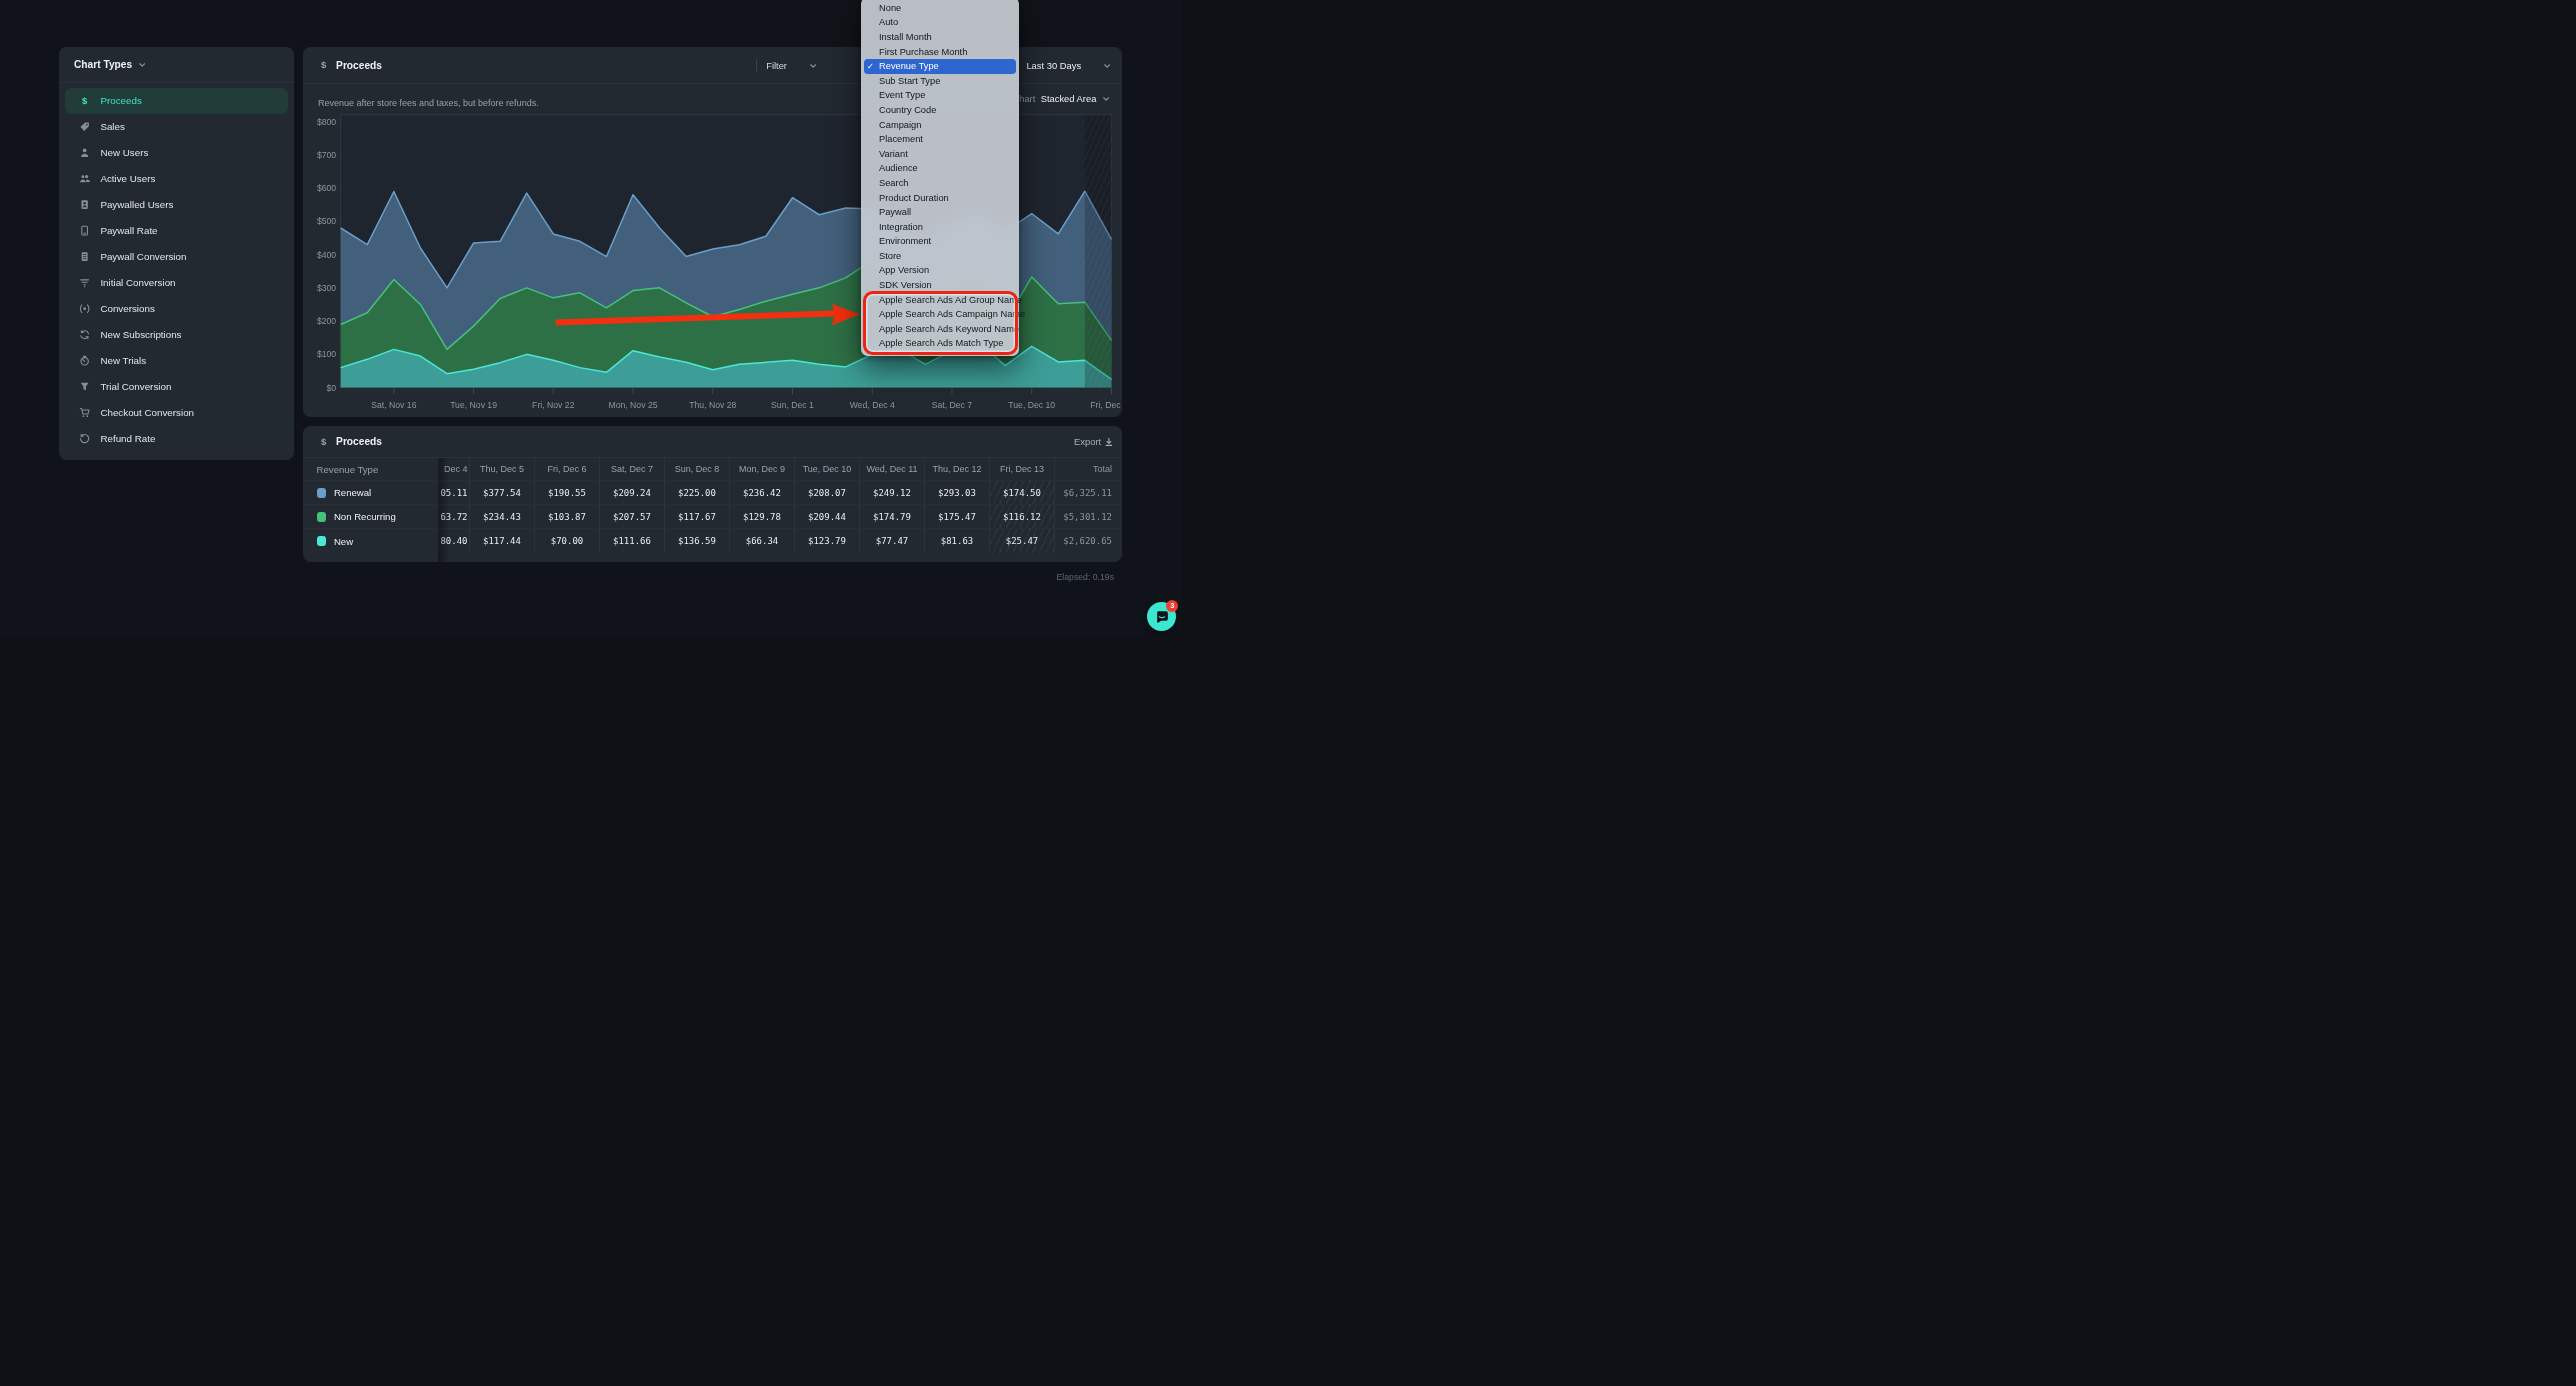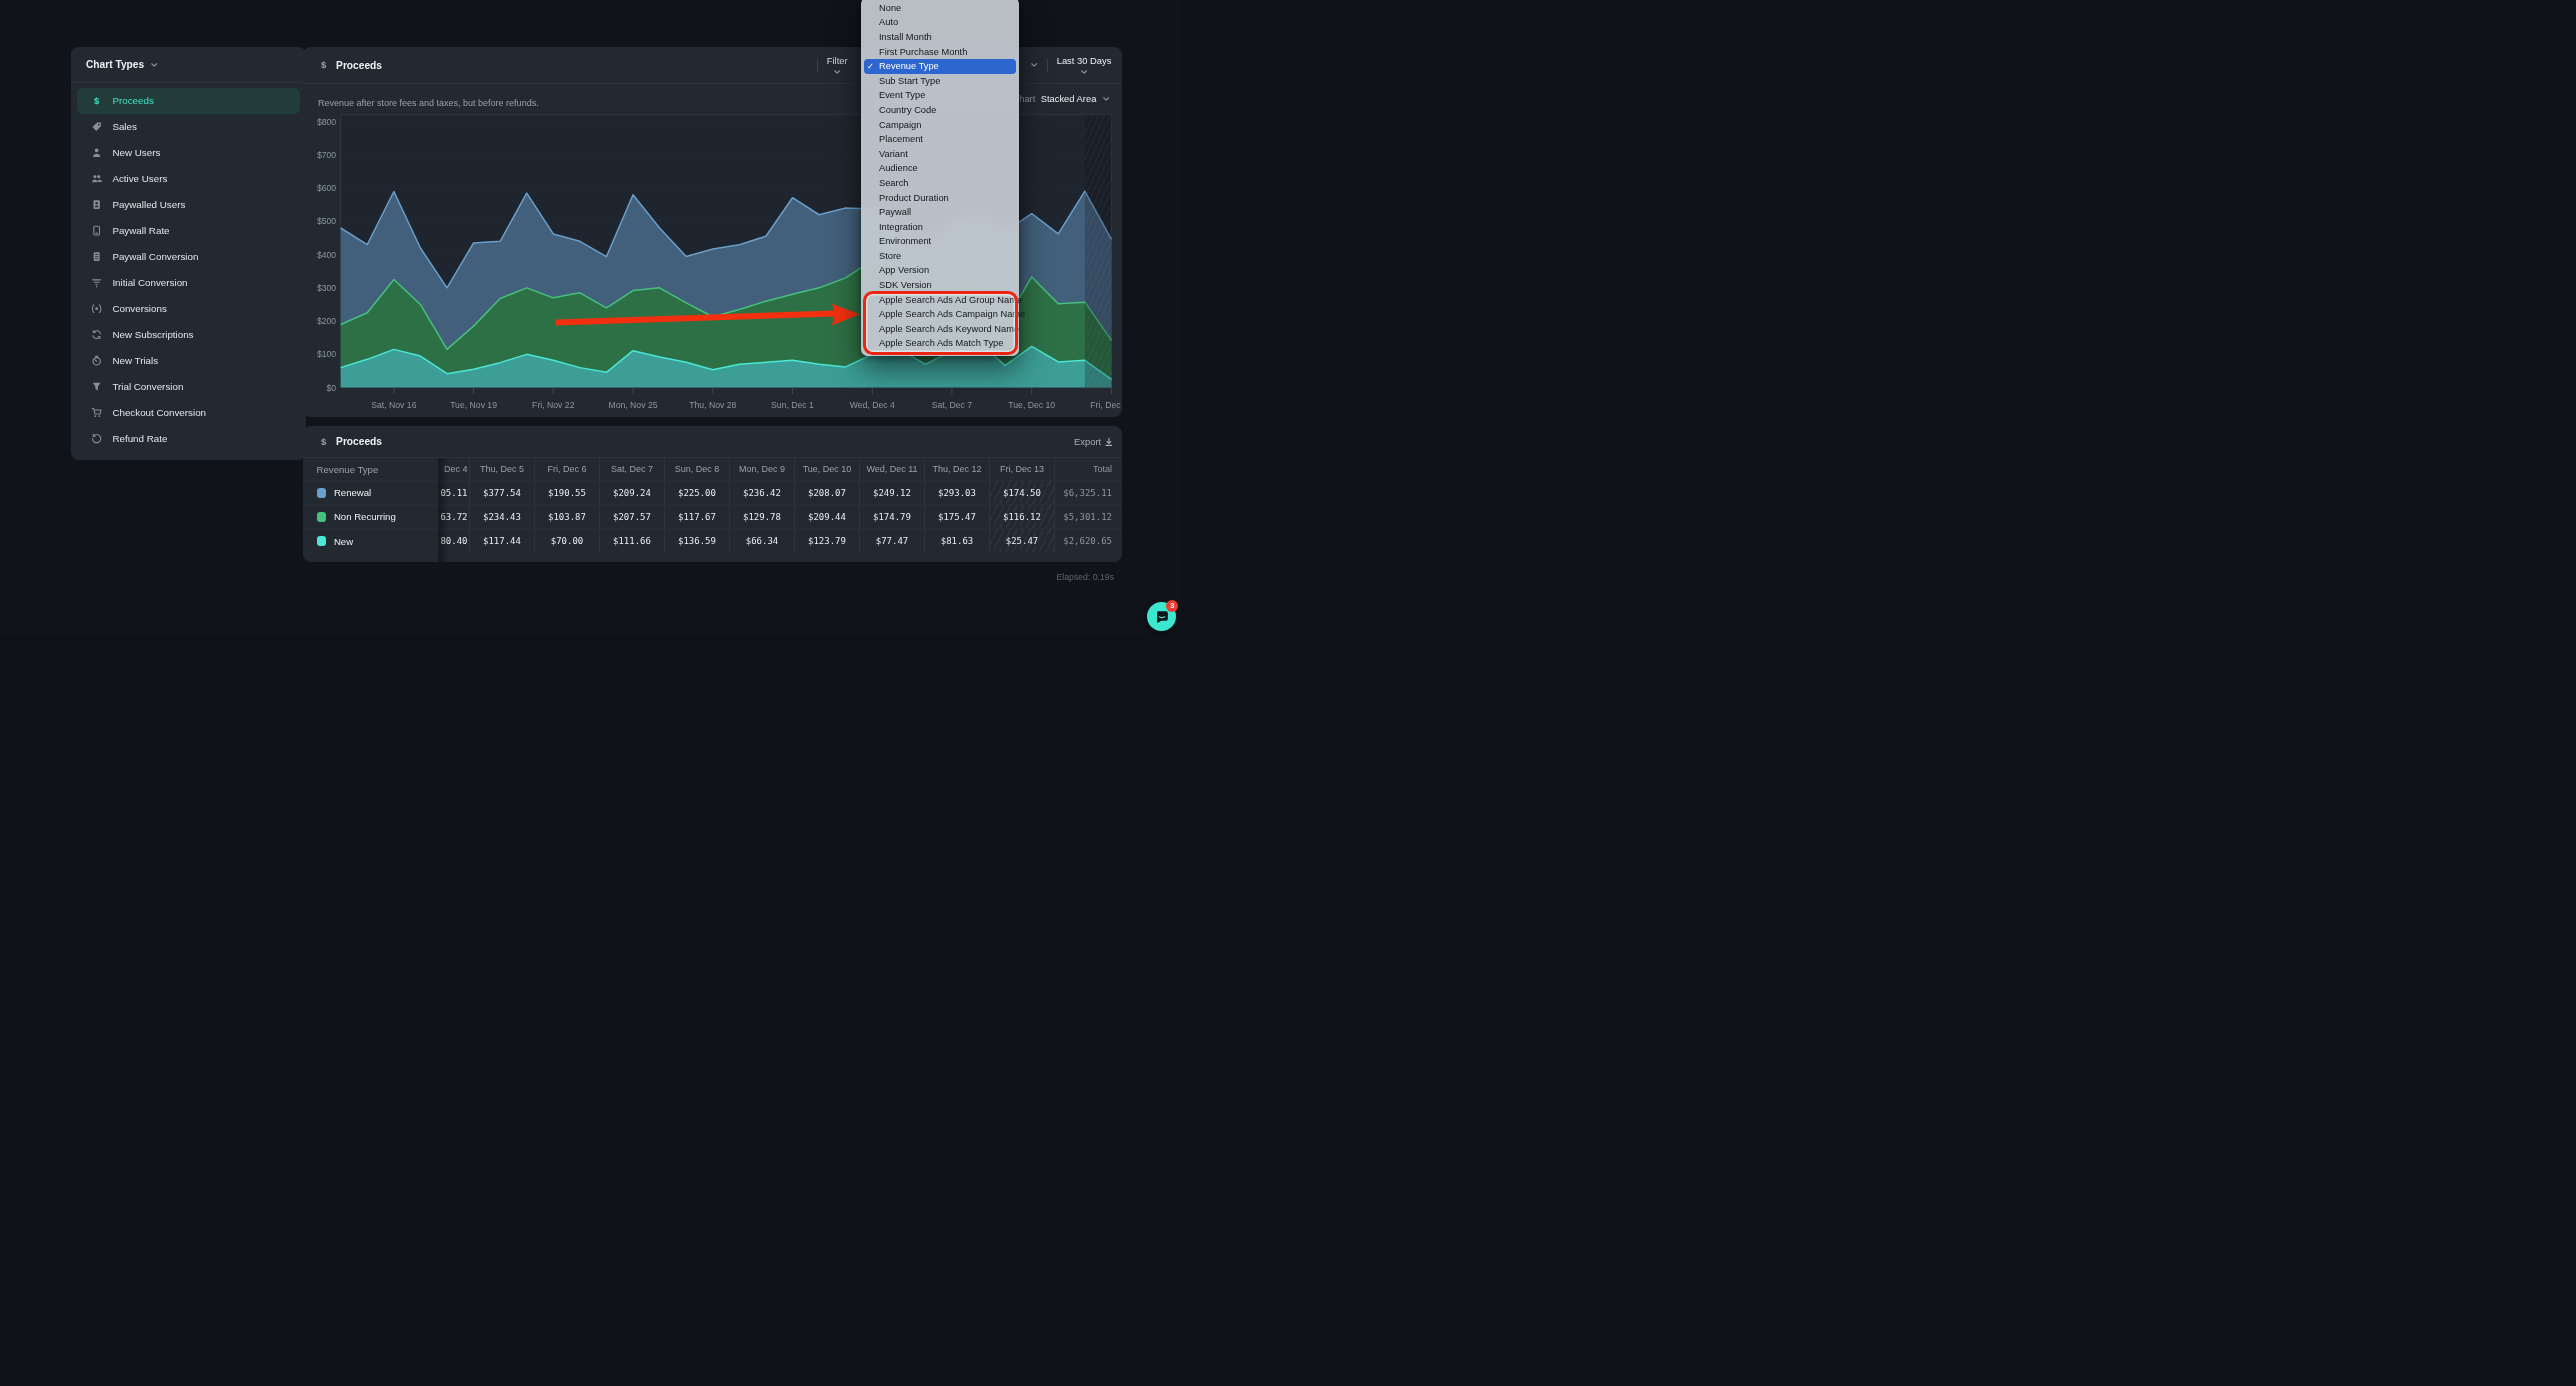--- a/index.html
+++ b/index.html
@@ -11,21 +11,21 @@
   .topbar { position:absolute; left:0; top:0; width:1182px; height:33px; background:#16181d; }
   .back-btn { position:absolute; left:7.5px; top:9px; width:16.6px; height:16.6px; color:#e8ebee;
     display:flex; align-items:center; justify-content:center; cursor:pointer; }
   .redacted { position:absolute; left:22.6px; top:6px; width:116px; height:22px; background:#000; border-radius:1.5px; }
   .logo { position:absolute; left:0; top:0; width:100%; height:33px; display:flex; align-items:center;
     justify-content:center; font-size:11.3px; font-weight:bold; letter-spacing:1.9px; }
   .logo .t { color:#3fe8cb; } .logo .w { color:#f2f4f6; }
 
   
   .panel { position:absolute; background:#222931; border-radius:7.5px; }
-  .sidebar { left:59px; top:47px; width:235px; height:413px;margin-left:12px; }
+  .sidebar { left:59px; top:47px; width:235px; height:413px; }
   .chart-panel { left:303px; top:47px; width:819px; height:370px; }
   .table-panel { left:303px; top:426px; width:819px; height:136px; }
 
   .panel-head { position:relative; height:37px; display:flex; align-items:center; padding:0 15px;
     border-bottom:0.8px solid #2b323b; }
   .panel-title { color:#eef1f4; font-size:10.2px; font-weight:bold; }
   .head-icon { color:#9aa2ab; margin-right:6.8px; display:flex; }
 
   
   .side-head { height:36px; display:flex; align-items:center; padding:0 15px; border-bottom:0.8px solid #2b323b;
@@ -35,21 +35,21 @@
   .side-item { height:26px; display:flex; align-items:center; border-radius:6px; padding:0 7.5px 0 13.6px;
     cursor:pointer; }
   .side-item .ic { width:12px; height:12px; color:#868e98; display:flex; align-items:center; justify-content:center; margin-right:9.8px; flex:none; }
   .side-item .lb { color:#e2e6ea; font-size:9.8px; }
   .side-item.selected { background:#223c3a; }
   .side-item.selected .ic, .side-item.selected .lb { color:#3fe3c2; }
 
   
   .head-right { position:absolute; right:10.6px; top:0; height:37px; display:flex; align-items:center; gap:9px; }
   .vdiv { width:0.8px; height:13.6px; background:#39414b; }
-  .hbtn { display:flex; align-items:center; gap:1px; color:#d4d9de; font-size:9.4px; cursor:pointer;flex-direction:column; }
+  .hbtn { display:flex; align-items:center; gap:22px; color:#d4d9de; font-size:9.4px; cursor:pointer; }
   .hbtn .chev { color:#8a929b; display:flex; margin-top:1.5px; }
   .subtitle-row { position:relative; padding:10.6px 15px 0 15px; }
   .subtitle { color:#99a1aa; font-size:9px; }
   .chart-type { position:absolute; right:12px; top:9px; display:flex; align-items:center; gap:5.3px;
     font-size:9.4px; cursor:pointer; }
   .chart-type .k { color:#8d959f; } .chart-type .v { color:#eef1f4; font-weight:normal; }
   .chart-type .chev { color:#8a929b; display:flex; margin-top:1.5px; }
   .chart-svg-wrap { position:absolute; inset:0; }
 
   

